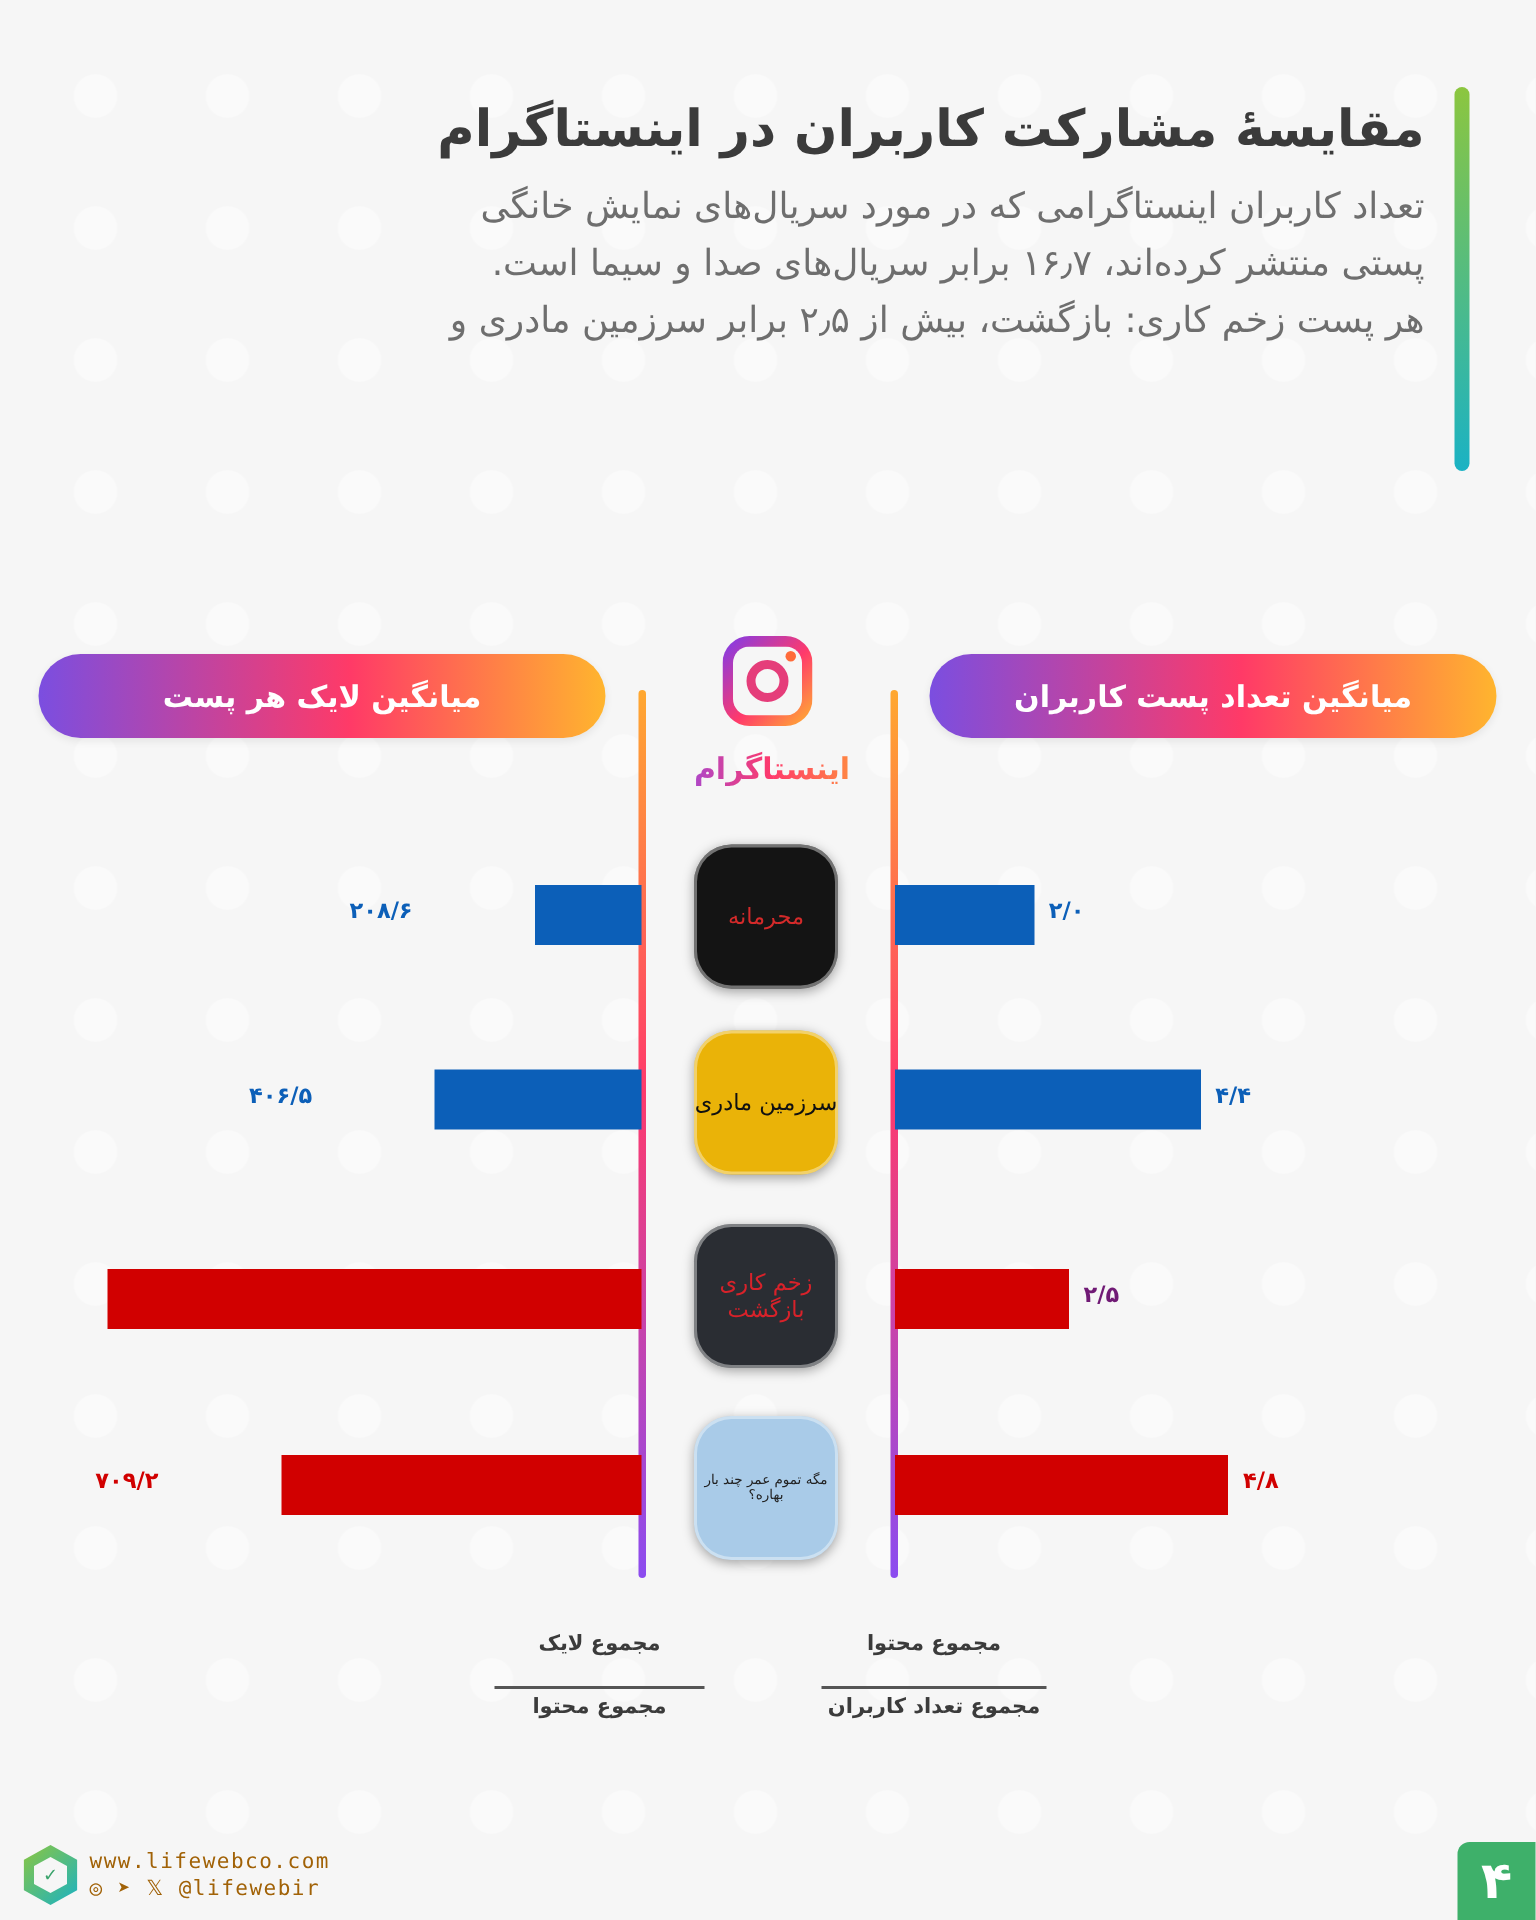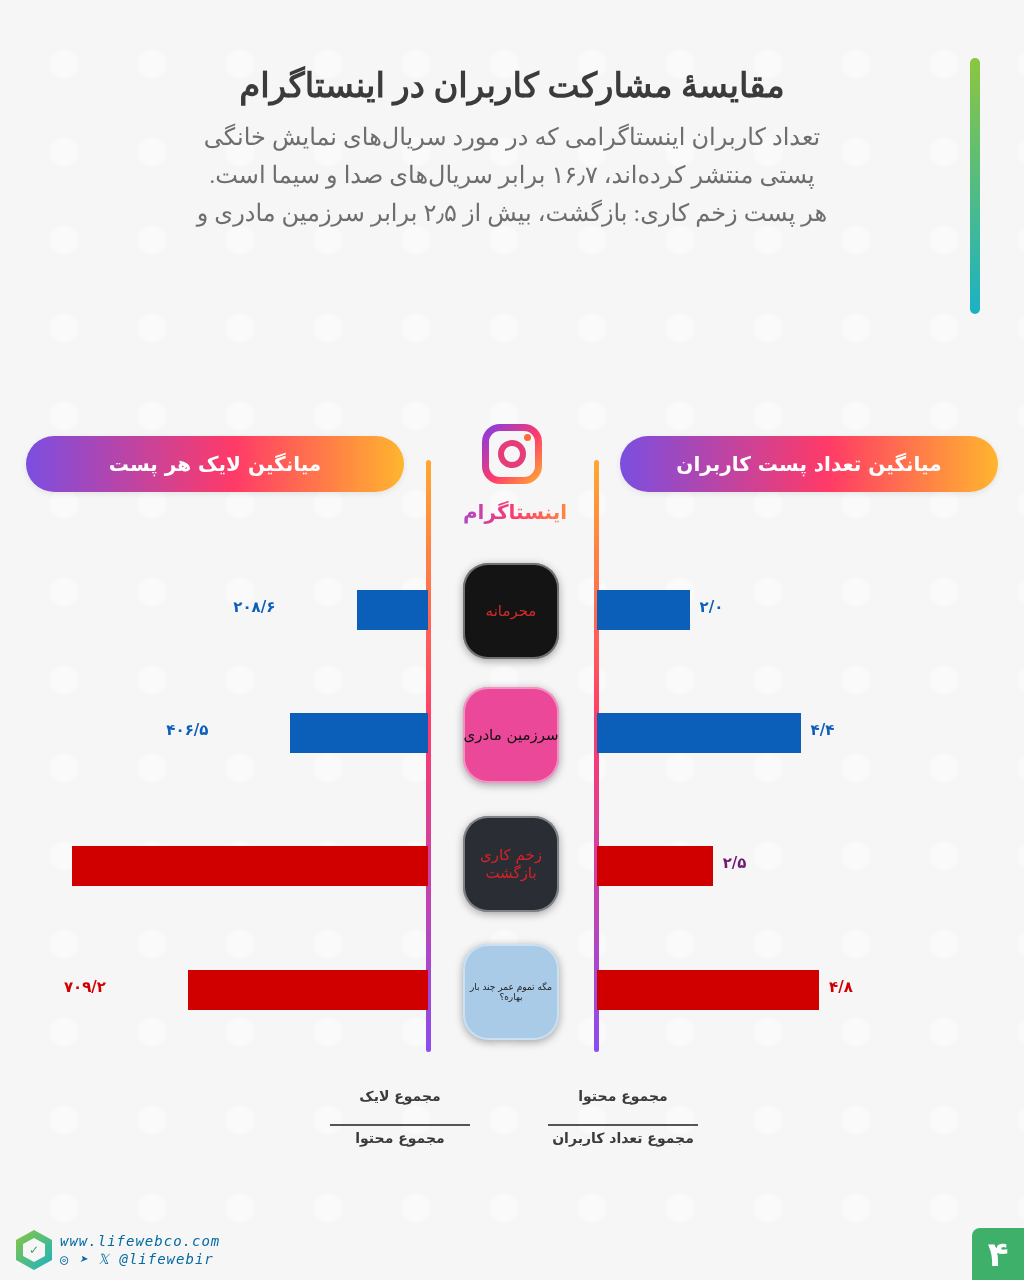--- a/index.html
+++ b/index.html
@@ -14,21 +14,21 @@
     position: absolute; inset: 0;
     background-image:
       radial-gradient(circle at 50% 50%, rgba(255,255,255,0.9) 14px, transparent 15px);
     background-size: 88px 88px;
     background-position: 20px 20px;
     opacity: 0.5;
     pointer-events: none;
   }
   .header {
     position: absolute; top: 58px; right: 50px; width: 900px;
-    text-align: center; direction: rtl; font-family: Liberation Serif, serif;
+    text-align: right; direction: rtl;
   }
   .accent-bar {
     position: absolute; top: 58px; right: 44px; width: 10px; height: 256px;
     border-radius: 5px;
     background: linear-gradient(#8cc63f, #1ab2c4);
   }
   .title {
     font-weight: bold; font-size: 34px; color: #3b3b3b;
     margin-right: 24px; line-height: 56px;
   }
@@ -104,21 +104,21 @@
     clip-path: polygon(50% 0, 100% 25%, 100% 75%, 50% 100%, 0 75%, 0 25%);
     background: linear-gradient(135deg, #8cc63f, #1ab2c4);
     display: flex; align-items: center; justify-content: center;
   }
   .footer-logo span {
     width: 22px; height: 24px; background: #f6f6f6;
     clip-path: polygon(50% 0, 100% 25%, 100% 75%, 50% 100%, 0 75%, 0 25%);
     display: flex; align-items: center; justify-content: center;
     color: #3aa36b; font-size: 12px; font-weight: bold;
   }
-  .footer-text { font-family: "DejaVu Sans Mono", monospace; color: #0369a1; font-size: 14px; line-height: 18px; letter-spacing: 1px; font-style: italic; }
+  .footer-text { font-family: "DejaVu Sans Mono", monospace; color: #a16207; font-size: 14px; line-height: 18px; letter-spacing: 1px; }
   .page-badge {
     position: absolute; right: 0; top: 1228px; width: 52px; height: 52px;
     background: #3eb06a; border-top-left-radius: 8px;
     color: #fff; font-size: 34px; font-weight: bold;
     display: flex; align-items: center; justify-content: center;
   }
 </style>
 </head>
 <body>
 
@@ -153,21 +153,21 @@
       <div class="bar-right" style="width: 92.5px; background: rgb(12, 95, 184);"></div>
       <div class="val-right" style="left: 699.5px; color: rgb(12, 95, 184);">۲/۰</div>
     </div>
     <div class="show" style="top: 563px; background: rgb(20, 20, 20); color: rgb(212, 42, 42); font-size: 15px;">محرمانه</div>
     <div class="row" style="top: 713px;">
       <div class="bar-left" style="width: 137.574px; left: 290.426px; right: auto; background: rgb(12, 95, 184);"></div>
       <div class="val-left" style="right: 743.574px; color: rgb(12, 95, 184);">۴۰۶/۵</div>
       <div class="bar-right" style="width: 203.5px; background: rgb(12, 95, 184);"></div>
       <div class="val-right" style="left: 810.5px; color: rgb(12, 95, 184);">۴/۴</div>
     </div>
-    <div class="show" style="top: 687px; background: #ec4899; color: rgb(17, 17, 17); font-size: 15px;">سرزمین مادری</div>
+    <div class="show" style="top: 687px; background: #eab308; color: rgb(17, 17, 17); font-size: 15px;">سرزمین مادری</div>
     <div class="row" style="top: 846px;">
       <div class="bar-left" style="width: 356px; left: 72px; right: auto; background: rgb(209, 0, 0);"></div>
       <div class="val-left" style="right: 962px; color: rgb(209, 0, 0);">۱۰۵۱/۹</div>
       <div class="bar-right" style="width: 115.625px; background: rgb(209, 0, 0);"></div>
       <div class="val-right" style="left: 722.625px; color: #701a75;">۲/۵</div>
     </div>
     <div class="show" style="top: 816px; background: rgb(42, 45, 51); color: rgb(216, 34, 42); font-size: 15px;">زخم کاری بازگشت</div>
     <div class="row" style="top: 970px;">
       <div class="bar-left" style="width: 240.018px; left: 187.982px; right: auto; background: rgb(209, 0, 0);"></div>
       <div class="val-left" style="right: 846.018px; color: rgb(209, 0, 0); margin-left: 24px;">۷۰۹/۲</div>

